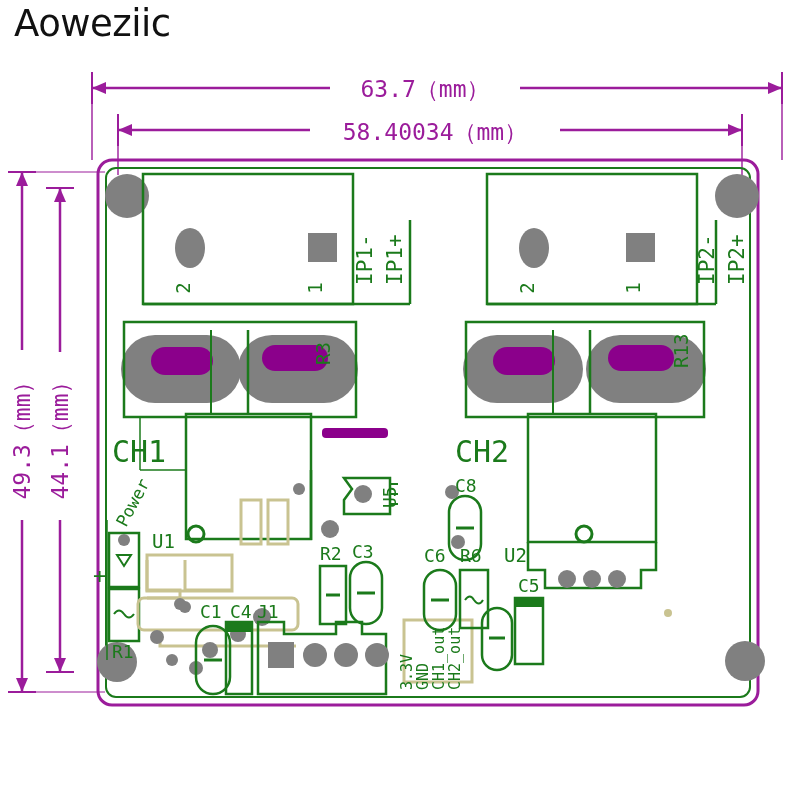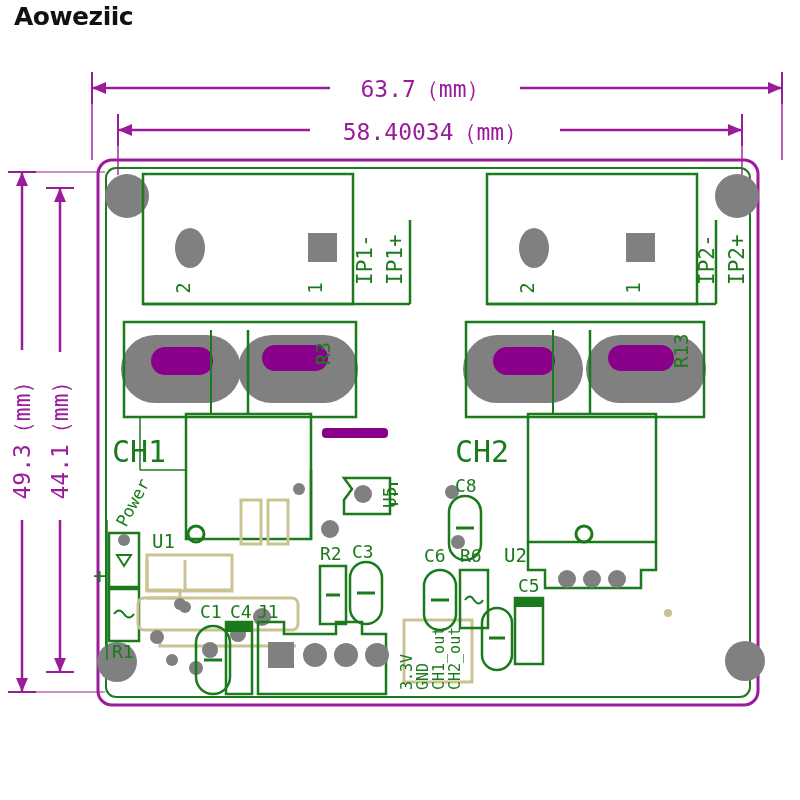--- a/index.html
+++ b/index.html
@@ -12,22 +12,22 @@
     height: 800px;
     position: relative;
     font-family: "DejaVu Sans", sans-serif;
     overflow: hidden;
   }
   #brand {
     position: absolute;
     left: 14px;
     top: 2px;
     font-family: "DejaVu Sans", sans-serif;
-    font-weight: bold;
-    font-size: 25px;
+    font-weight: normal;
+    font-size: 37px;
     color: #111111;
     letter-spacing: -0.5px;
   }
   #board-drawing {
     position: absolute;
     left: 0;
     top: 0;
     width: 800px;
     height: 800px;
   }

